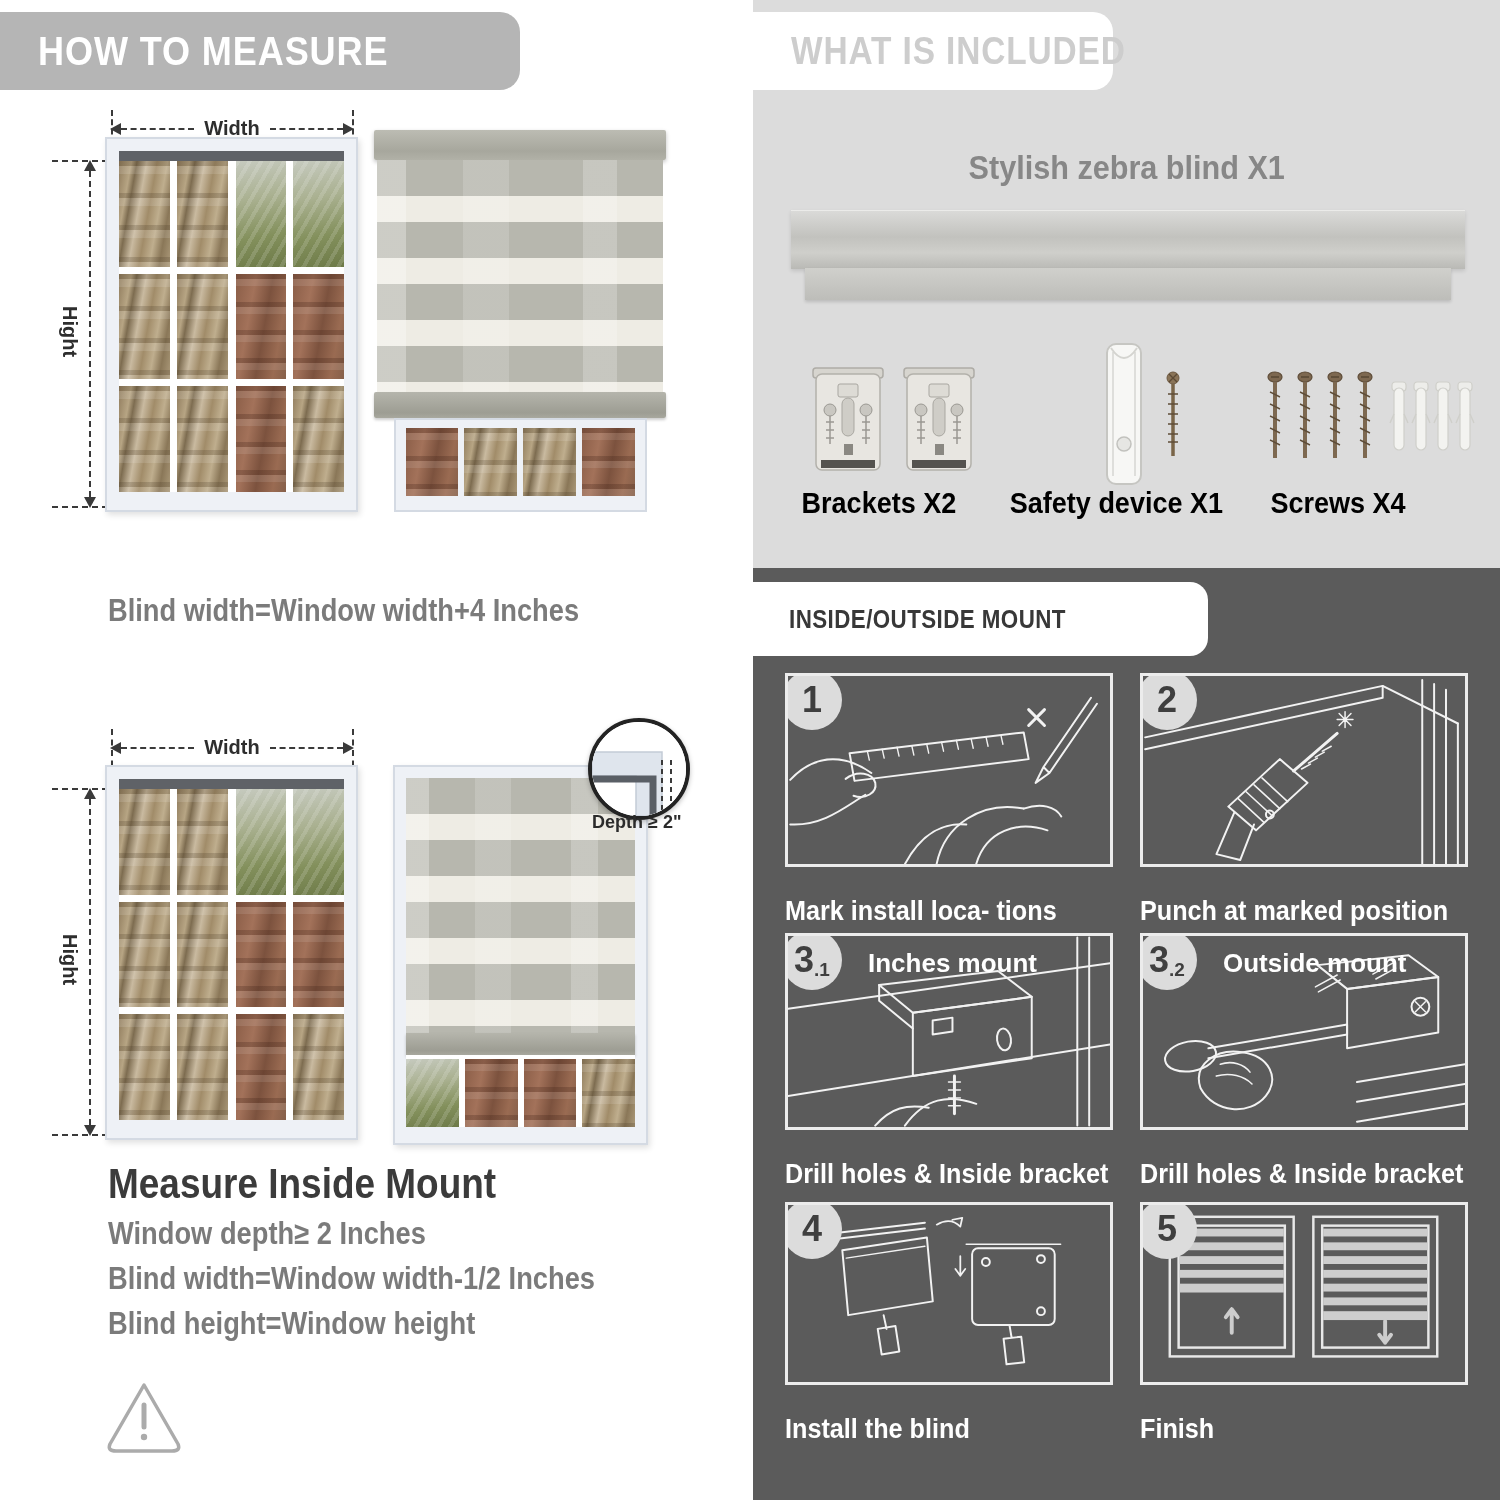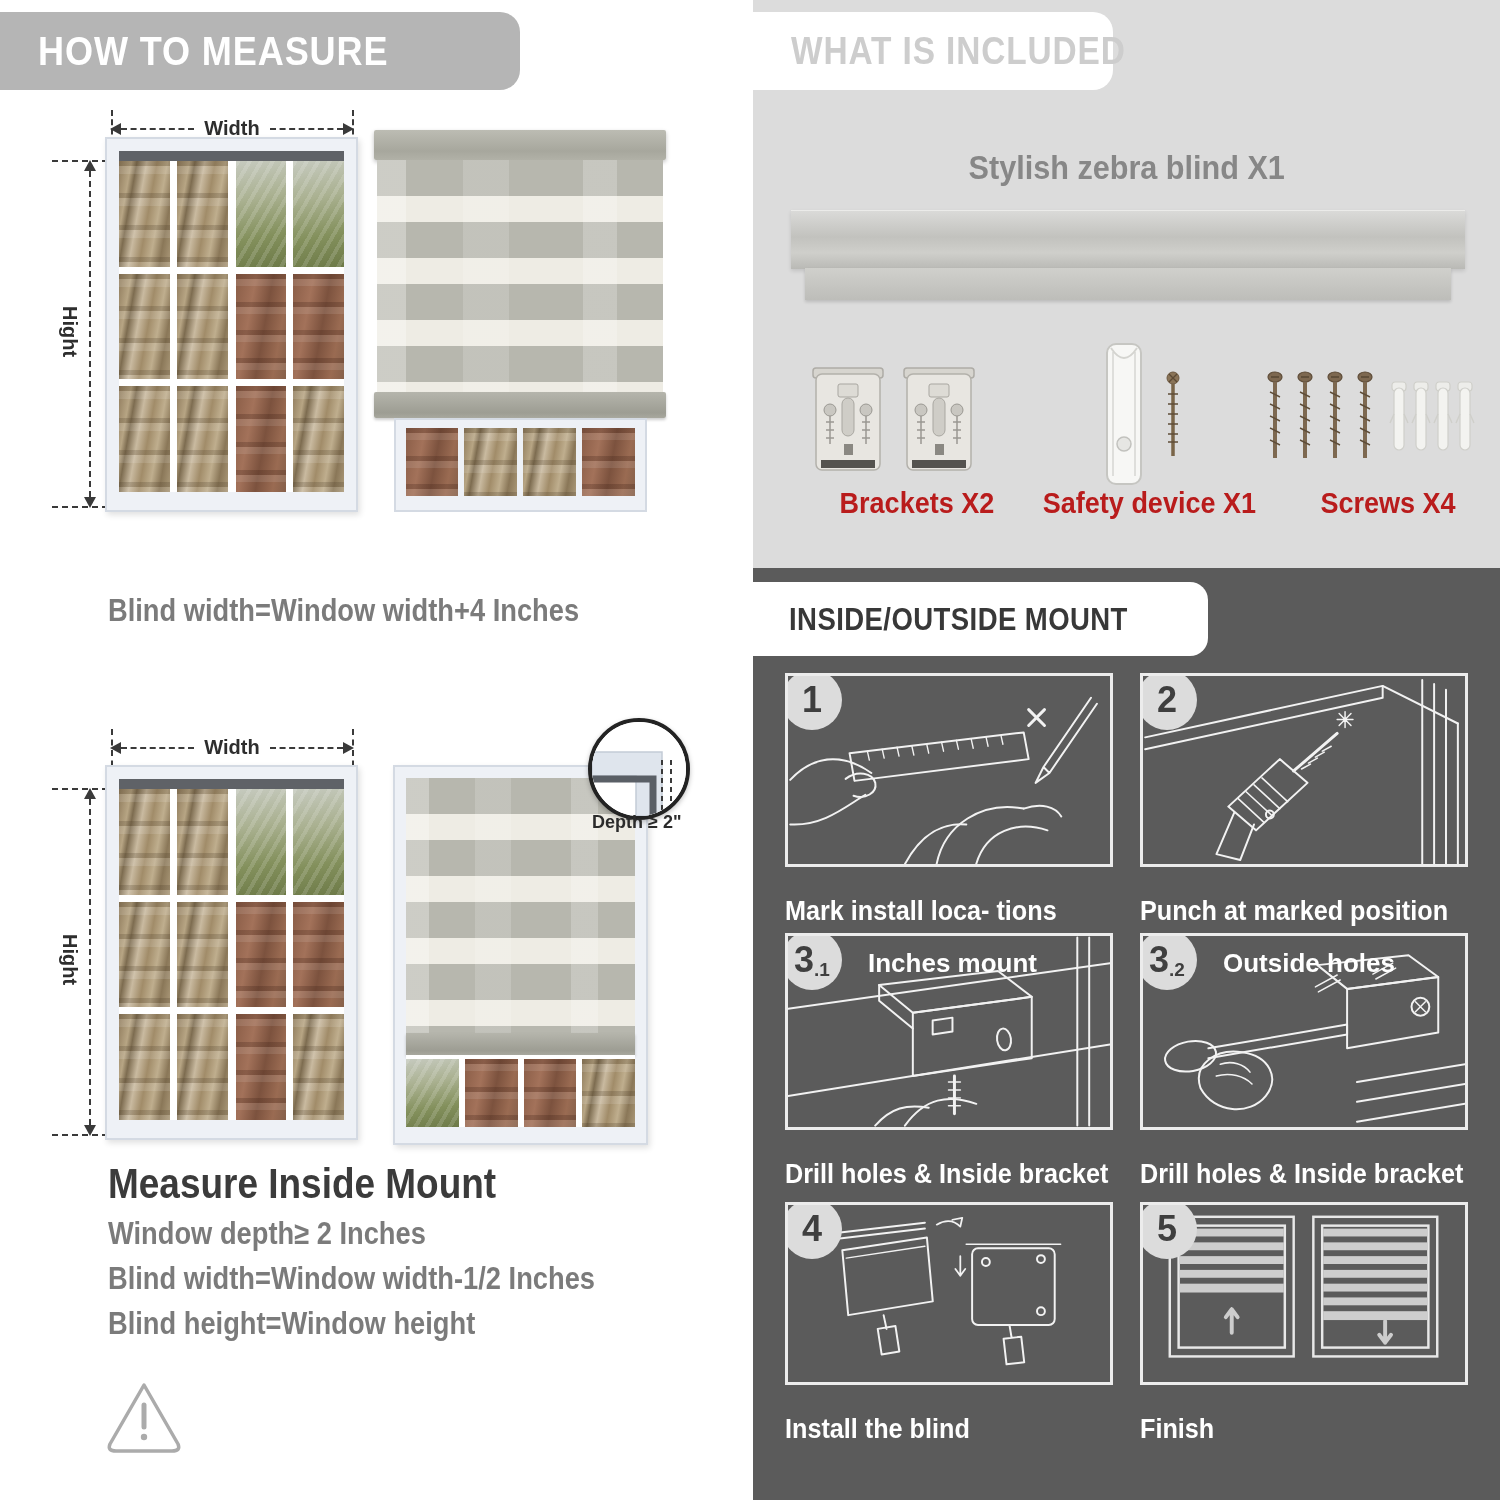--- a/index.html
+++ b/index.html
@@ -11,21 +11,21 @@
 
   
   .hdr-left{left:0;top:12px;width:520px;height:78px;background:#b5b5b5;border-radius:0 20px 20px 0;
             display:flex;align-items:center;padding-left:38px;box-sizing:border-box;
             color:#fff;font-size:41px;font-weight:bold;letter-spacing:1px;}
   .hdr-light{left:0;top:12px;width:360px;height:78px;background:#ffffff;border-radius:0 20px 20px 0;
              display:flex;align-items:center;padding-left:38px;box-sizing:border-box;
              color:#cdcdcd;font-size:38px;font-weight:bold;letter-spacing:1px;}
   .hdr-dark{left:0;top:14px;width:455px;height:74px;background:#ffffff;border-radius:0 18px 18px 0;
             display:flex;align-items:center;padding-left:36px;box-sizing:border-box;
-            color:#383838;font-size:32px;font-weight:bold;letter-spacing:.5px;}
+            color:#383838;font-size:26px;font-weight:bold;letter-spacing:.5px;}
 
   
   .panel-light{left:753px;top:0;width:747px;height:568px;background:#dcdcdc;}
   .panel-dark{left:753px;top:568px;width:747px;height:932px;background:#5b5b5b;}
 
   
   .h-measure{display:flex;align-items:center;}
   .h-measure .tri-l{width:0;height:0;border-top:6px solid transparent;border-bottom:6px solid transparent;border-right:11px solid #3a3a3a;}
   .h-measure .tri-r{width:0;height:0;border-top:6px solid transparent;border-bottom:6px solid transparent;border-left:11px solid #3a3a3a;}
   .dash-h{flex:1;height:0;border-top:2px dashed #3a3a3a;}
@@ -74,21 +74,21 @@
   
   .sec-title{font-size:42px;font-weight:bold;color:#3b3b3b;}
   .eq-line{font-size:31px;font-weight:bold;color:#7b7b7b;}
   .warn-text{font-size:24px;font-weight:600;color:#9d9d9d;line-height:38px;white-space:pre-line;}
 
   
   .blind-name{font-size:34px;font-weight:bold;color:#878787;text-align:center;}
   .headrail-main{height:58px;background:linear-gradient(180deg,#dadad8 0%,#c2c2be 45%,#cfcfcb 72%,#b9b9b5 100%);
                  border-top:1px solid #ebebe9;box-shadow:0 2px 4px rgba(0,0,0,.12);}
   .headrail-low{height:32px;background:linear-gradient(180deg,#d0d0cc 0%,#bdbdb9 100%);box-shadow:0 2px 3px rgba(0,0,0,.15);}
-  .item-label{font-size:30px;font-weight:bold;color:#b91c1c;text-align:right;}
+  .item-label{font-size:30px;font-weight:bold;color:#000000;text-align:left;}
 
   
   .step{position:absolute;width:328px;}
   .step-box{position:relative;width:328px;border:3px solid #ececec;box-sizing:border-box;overflow:hidden;background:#5b5b5b;}
   .badge{position:absolute;top:-6px;left:-6px;width:60px;height:60px;border-radius:50%;background:#dcdcdc;
          display:flex;align-items:center;justify-content:center;color:#3f3f3f;font-weight:bold;font-size:36px;}
   .badge .sub{font-size:19px;align-self:flex-end;margin-bottom:9px;}
   .badge .sub:empty{display:none;}
   .step-label{position:absolute;top:12px;left:80px;color:#fff;font-weight:bold;font-size:26px;}
   .step-label:empty{display:none;}
@@ -400,21 +400,21 @@
       </div>
       <div class="step-caption"><span class="cond" style="transform:scaleX(.9);">Drill holes &amp;  Inside bracket</span></div>
     </div>
 
     <div class="step" style="left:387px;top:365px;">
       <div class="step-box" style="height:197px;">
         <div class="badge">
             <span>3</span>
             <span class="sub">.2</span>
           </div>
-        <div class="step-label">Outside holes</div>
+        <div class="step-label">Outside mount</div>
         <svg class="lineart" width="322" height="191" viewBox="0 0 325 190" fill="none" stroke="#f2f2f2" stroke-width="2" stroke-linecap="round" stroke-linejoin="round">
           <path d="M176,28 L268,18 L298,40 L206,52 Z"></path>
           <path d="M298,40 L298,96 L206,112 L206,52 Z"></path>
           <path d="M196,38 l-22,12 M199,43 l-22,12" stroke-width="1.5"></path>
           <path d="M252,26 l-20,11 M255,31 l-20,11" stroke-width="1.5"></path>
           <circle cx="280" cy="70" r="9"></circle>
           <path d="M275,65 l10,10 M285,65 l-10,10" stroke-width="1.5"></path>
           <path d="M66,112 L206,88 M66,122 L206,98 M206,88 L206,98"></path>
           <ellipse cx="48" cy="120" rx="26" ry="15" transform="rotate(-10 48 120)"></ellipse>
           <path d="M58,152 C50,128 74,112 100,116 C128,120 138,142 124,160 C108,180 72,178 58,152 Z"></path>

